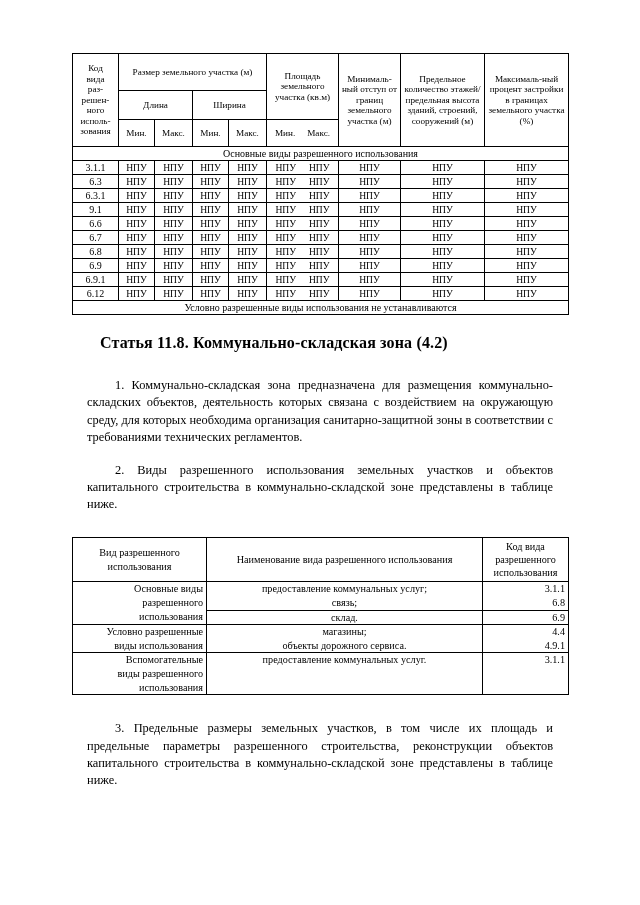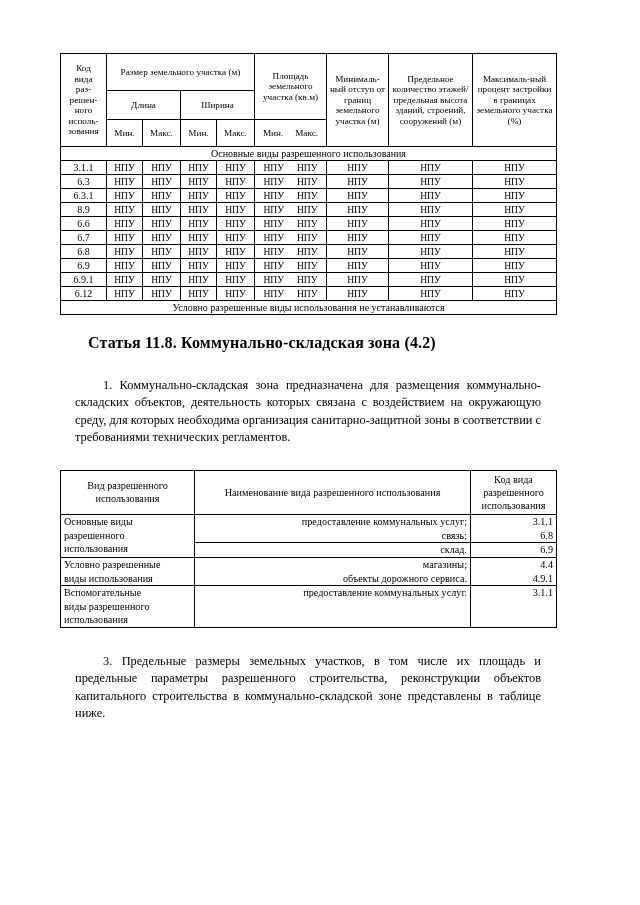--- a/index.html
+++ b/index.html
@@ -26,21 +26,21 @@
     position: absolute;
     top: 18px;
     left: 0;
     width: 640px;
     text-align: center;
     font-size: 12.5px;
     line-height: 14px;
   }
   .content {
     position: absolute;
-    left: 60px;
+    left: 72px;
     top: 53px;
     width: 496px;
   }
 
   
   table.doc-table {
     border-collapse: collapse;
     width: 496px;
     table-layout: fixed;
     font-size: 9.3px;
@@ -115,22 +115,22 @@
     vertical-align: top;
     font-weight: normal;
   }
   table.vri-table td.hdr {
     text-align: center;
     vertical-align: middle;
     padding: 2px 3px;
     font-size: 10.2px;
     line-height: 13.2px;
   }
-  td.c-kind   { text-align: left;  }
-  td.c-name   { text-align: right;  }
+  td.c-kind   { text-align: right;  }
+  td.c-name   { text-align: center;  }
   td.c-code   { text-align: right; padding-right: 6px; }
   .nb { border: 0 !important; }
   .row-h { height: 14px; }
 </style>
 </head>
 <body>
 
 <div class="page">
 
 
@@ -231,21 +231,21 @@
               <span>НПУ</span>
               <span>НПУ</span>
             </span>
           </td>
           <td class="npu-cell">НПУ</td>
           <td class="npu-cell">НПУ</td>
           <td class="npu-cell">НПУ</td>
         </tr>
 
         <tr>
-          <td class="code-cell">8.9</td>
+          <td class="code-cell">9.1</td>
           <td class="npu-cell">НПУ</td>
           <td class="npu-cell">НПУ</td>
           <td class="npu-cell">НПУ</td>
           <td class="npu-cell">НПУ</td>
           <td class="npu-cell">
             <span class="area-split">
               <span>НПУ</span>
               <span>НПУ</span>
             </span>
           </td>
@@ -363,20 +363,21 @@
     </table>
 
     <div class="sp-20"></div>
 
     <h2 class="article-heading">Статья 11.8. Коммунально-складская зона (4.2)</h2>
 
     <div class="sp-12"></div>
 
     <p class="body-par">1. Коммунально-складская зона предназначена для размещения коммунально-складских объектов, деятельность которых связана с воздействием на окружающую среду, для которых необходима организация санитарно-защитной зоны в соответствии с требованиями технических регламентов.</p>
 
+    <p class="body-par">2. Виды разрешенного использования земельных участков и объектов капитального строительства в коммунально-складской зоне представлены в таблице ниже.</p>
 
     <div class="sp-8"></div>
 
     <table class="vri-table">
       <colgroup>
         <col style="width:134px">
         <col style="width:276px">
         <col style="width:86px">
       </colgroup>
       <tbody>

